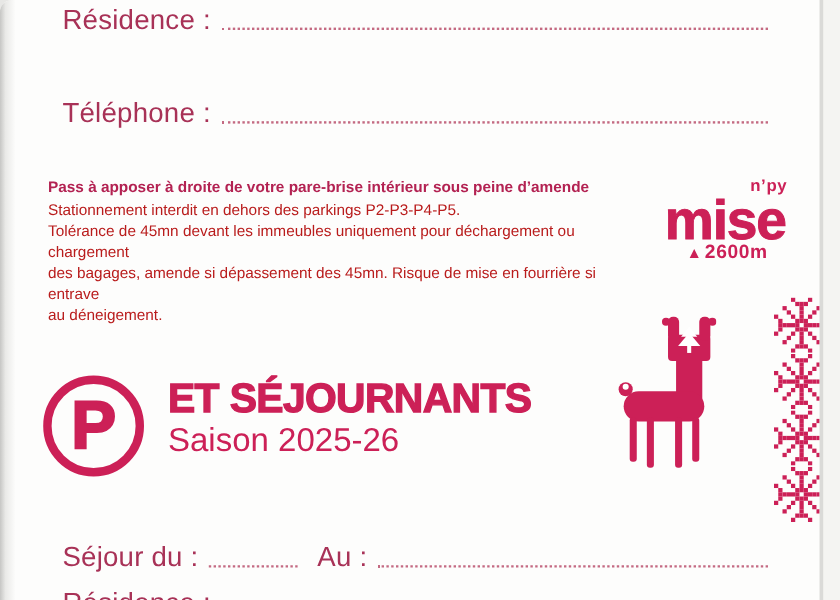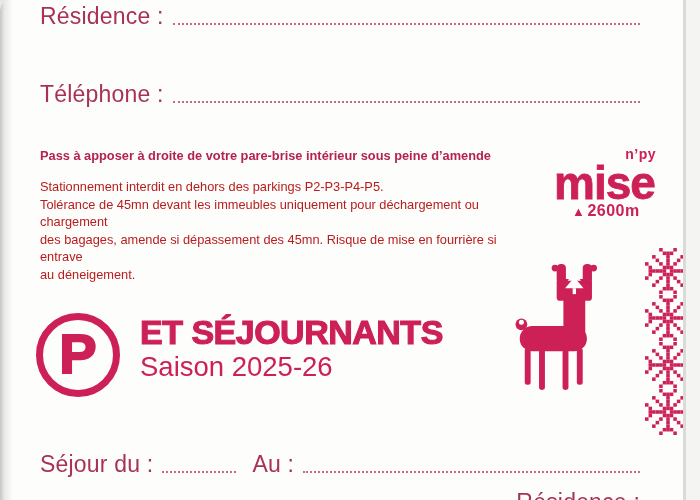--- a/index.html
+++ b/index.html
@@ -3,27 +3,27 @@
 <meta charset="utf-8">
 <style>
   html,body{margin:0;padding:0;background:#e7e7e5;}
   .page{position:relative;width:700px;height:500px;background:#fdfdfc;overflow:hidden;
         font-family:"Liberation Sans","DejaVu Sans",sans-serif;border-radius:10px 0 0 0;}
   .edge-left{position:absolute;left:0;top:0;bottom:0;width:13px;z-index:6;pointer-events:none;
         background:linear-gradient(90deg,#c6c6c4 0%,#e9e9e7 35%,rgba(255,255,255,0) 100%);}
   .edge-right{position:absolute;top:0;bottom:0;left:683px;right:0;background:#f4f4f2;
         border-left:3px solid #dadad8;z-index:6;}
   
-  .field{position:absolute;left:40px;right:60px;display:flex;align-items:flex-end;justify-content:flex-end;}
+  .field{position:absolute;left:52px;right:60px;display:flex;align-items:flex-end;}
   .field-label{font-size:23px;line-height:28px;color:#a83257;letter-spacing:.2px;white-space:nowrap;}
   .dotline{flex:1;border-bottom:2px dotted #c46a82;margin:0 0 5px 9px;height:1px;}
   .dotline.short{flex:none;width:74px;}
   
   .notice{position:absolute;left:40px;top:147px;width:478px;}
-  .notice-head{font-size:12.8px;font-weight:bold;color:#b32252;line-height:17px;margin-bottom:14px;}
+  .notice-head{font-size:12.8px;font-weight:bold;color:#b32252;line-height:17px;margin-bottom:2px;}
   .notice-line{font-size:12.8px;color:#b91c1c;line-height:17.5px;}
   
   .brand{position:absolute;left:550px;top:146px;width:130px;color:var(--brand,#cc2057);}
   .brand-npy{font-size:14px;font-weight:bold;text-align:right;padding-right:24px;letter-spacing:.5px;}
   .brand-word{font-size:46px;font-weight:bold;letter-spacing:-1px;line-height:42px;padding-left:4px;
         -webkit-text-stroke:.8px var(--brand,#cc2057);}
   .brand-alt{font-size:16px;font-weight:bold;padding-left:22px;letter-spacing:.5px;margin-top:-2px;}
   .brand-alt .tri{font-size:13px;margin-right:2px;}
   
   .flakes{position:absolute;left:645px;top:248px;display:flex;flex-direction:column;gap:1px;z-index:1;}

